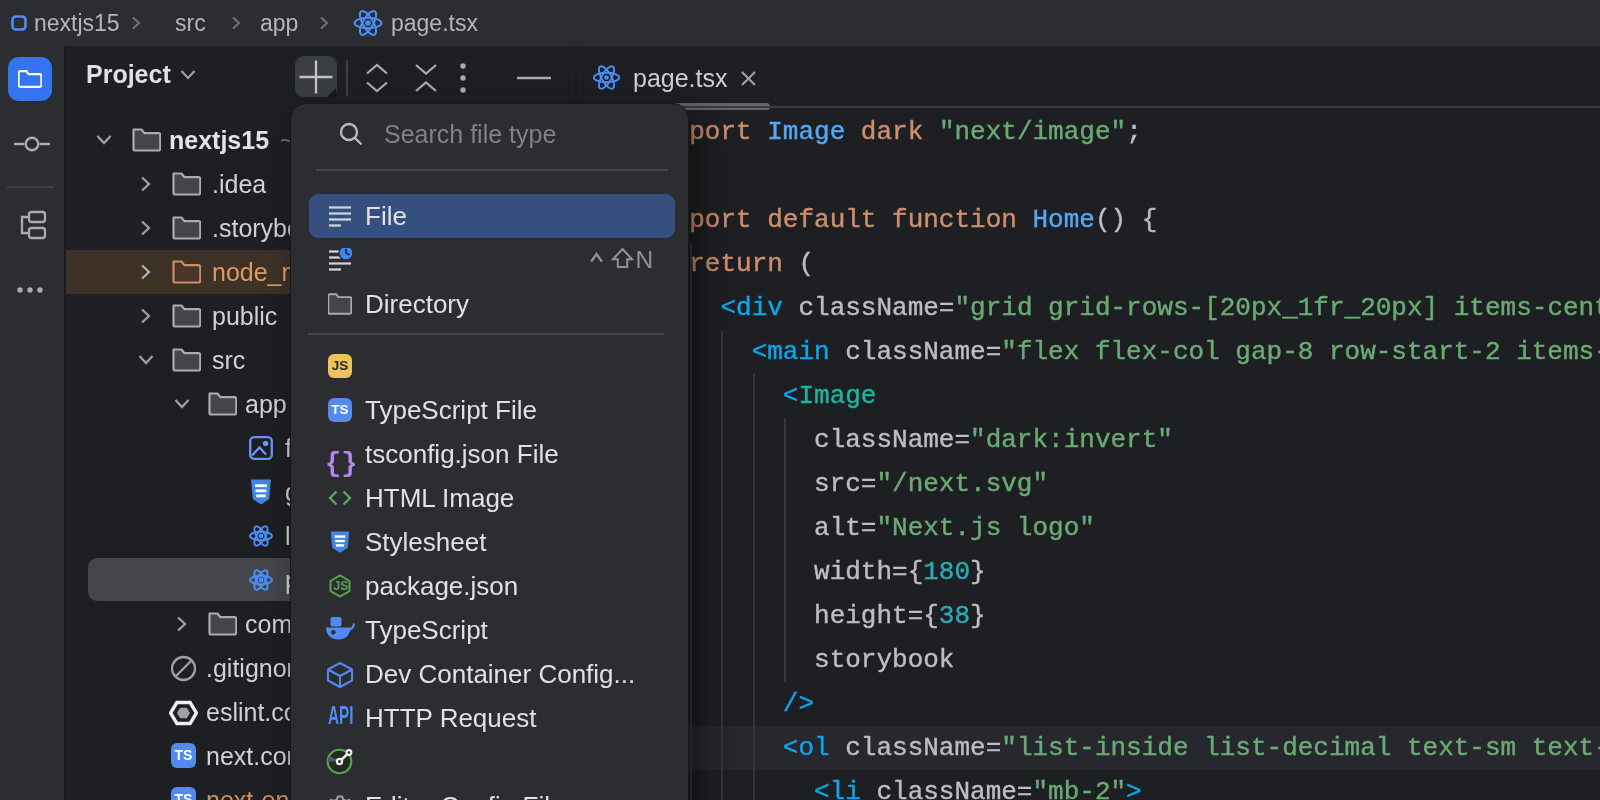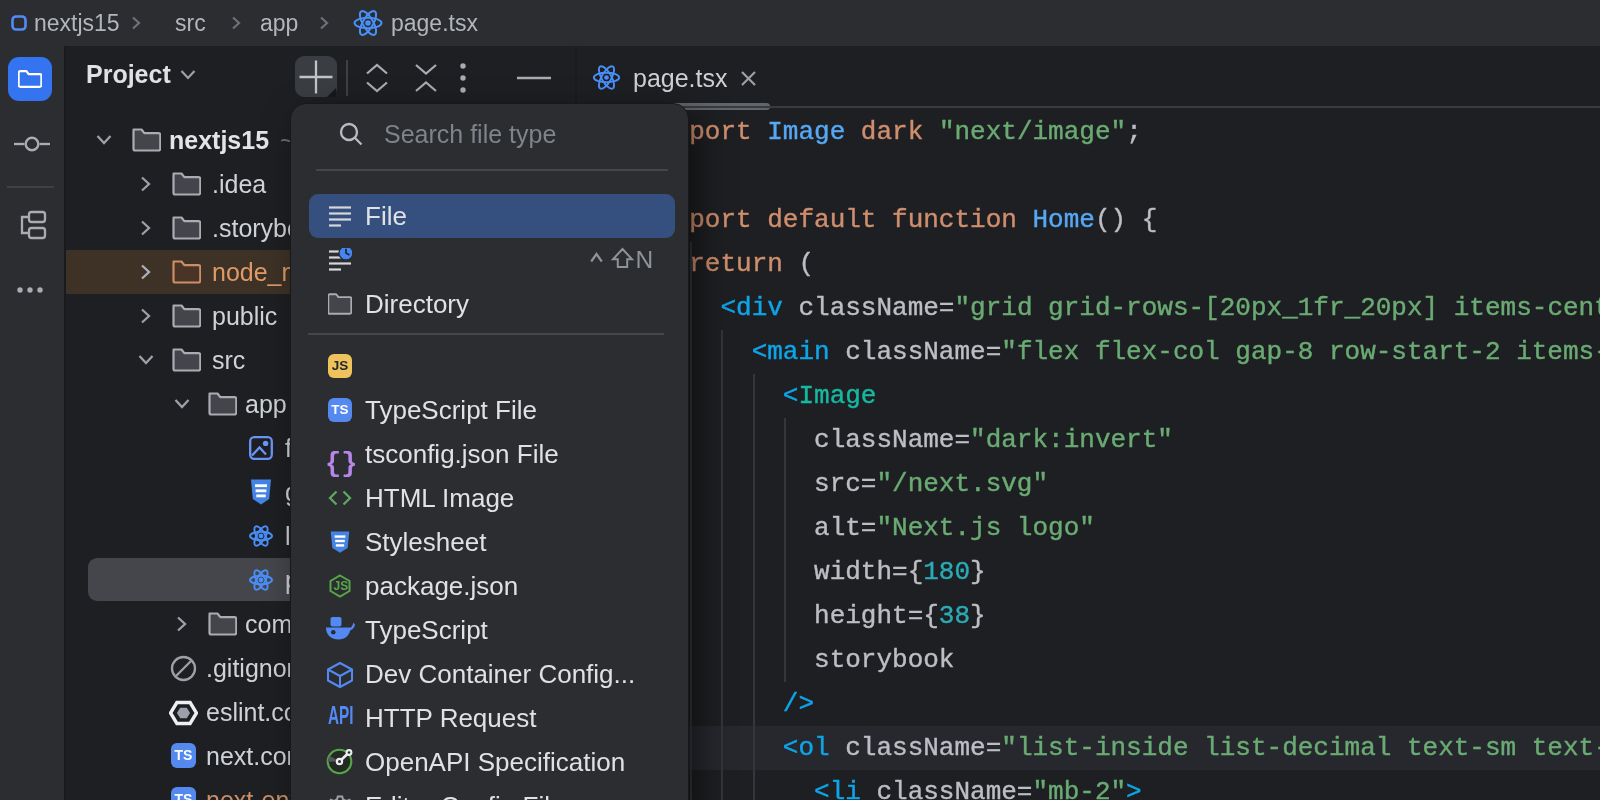--- a/index.html
+++ b/index.html
@@ -417,19 +417,18 @@
 
   <svg class="abs" style="left:35px;top:643px;width:28px;height:28px" viewBox="0 0 28 28">
       <circle cx="13.5" cy="14.5" r="11.8" fill="#222A22" stroke="#57A64A" stroke-width="2.1"></circle>
       <path d="M13.5 14.5 L4.5 7.5 A11.8 11.8 0 0 0 1.8 13 Z" fill="#54565B" transform="rotate(-8 13.5 14.5)"></path>
       <line x1="13.5" y1="14.5" x2="23" y2="5.5" stroke="#ECEDEF" stroke-width="2.6"></line>
       <circle cx="13.5" cy="14.5" r="3.7" fill="#ECEDEF"></circle>
       <circle cx="13.5" cy="14.5" r="1.5" fill="#2B2D30"></circle>
       <circle cx="23" cy="5.5" r="3.4" fill="#ECEDEF"></circle>
       <circle cx="23" cy="5.5" r="1.3" fill="#2B2D30"></circle>
     </svg>
-  <div class="plabel" style="top:636px">OpenAPI Specification</div>
 
   <svg class="picon" style="top:690px" viewBox="0 0 24 24">
       <path d="M9 5.5 L9.8 2.5 H14.2 L15 5.5 L18.5 7 L21.5 5.8 L23 9 L21 11.5 V14 L23 17 L21.5 19.5 L18 18.5 L15 20.5 L14.2 23.5 H9.8 L9 20.5 L5.8 18.5 L2.5 19.5 L1 16.5 L3 14 V11.5 L1 9 L2.8 5.8 L6 7 Z" fill="none" stroke="#9DA0A8" stroke-width="2"></path>
     </svg>
   <div class="plabel" style="top:680px">Editor Config File</div>
 </div>
 
 </body></html>

